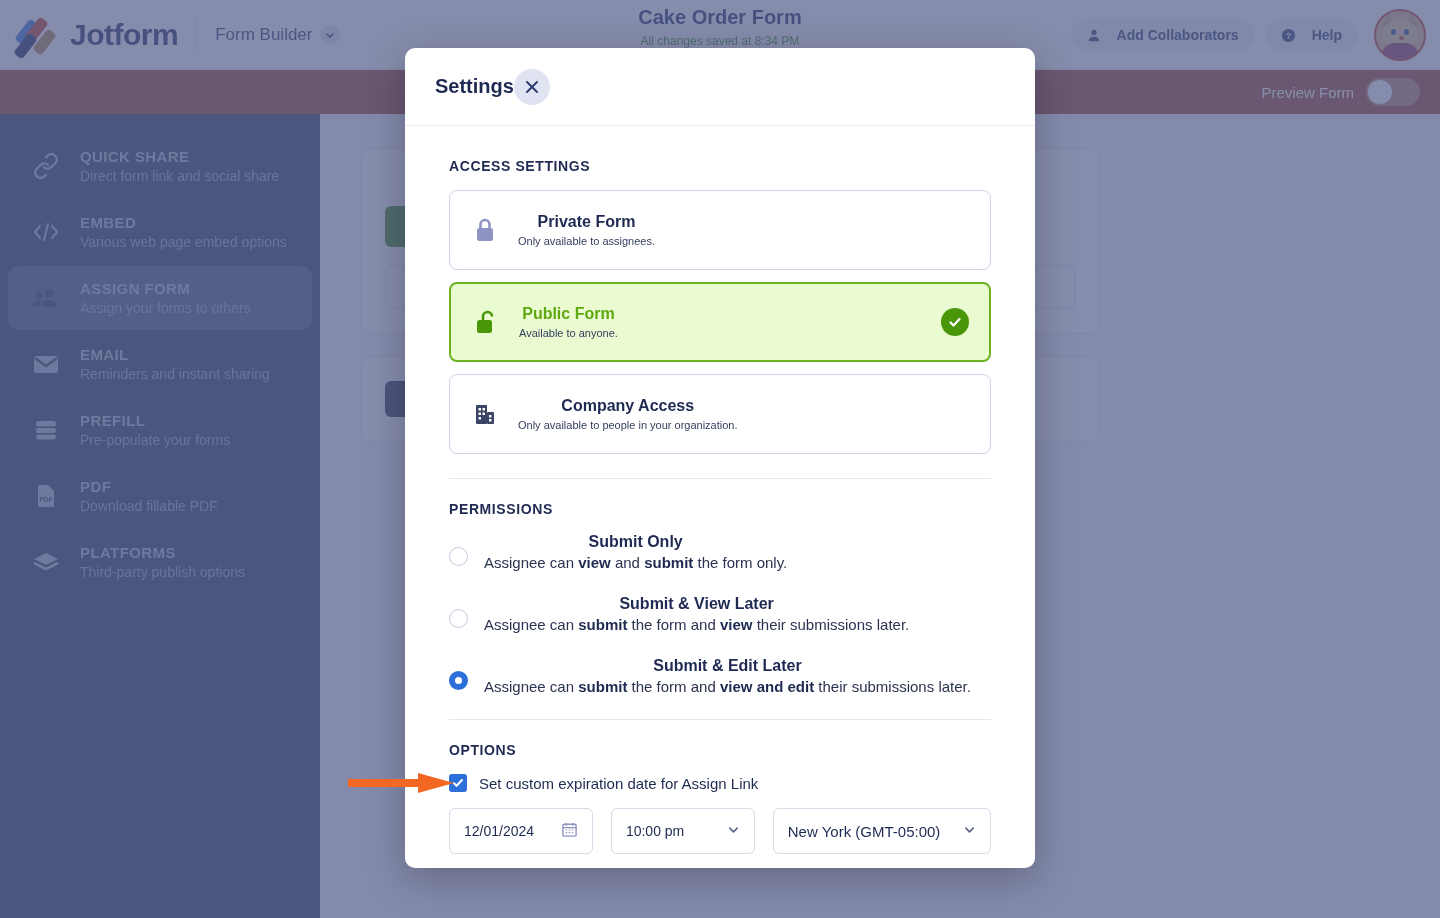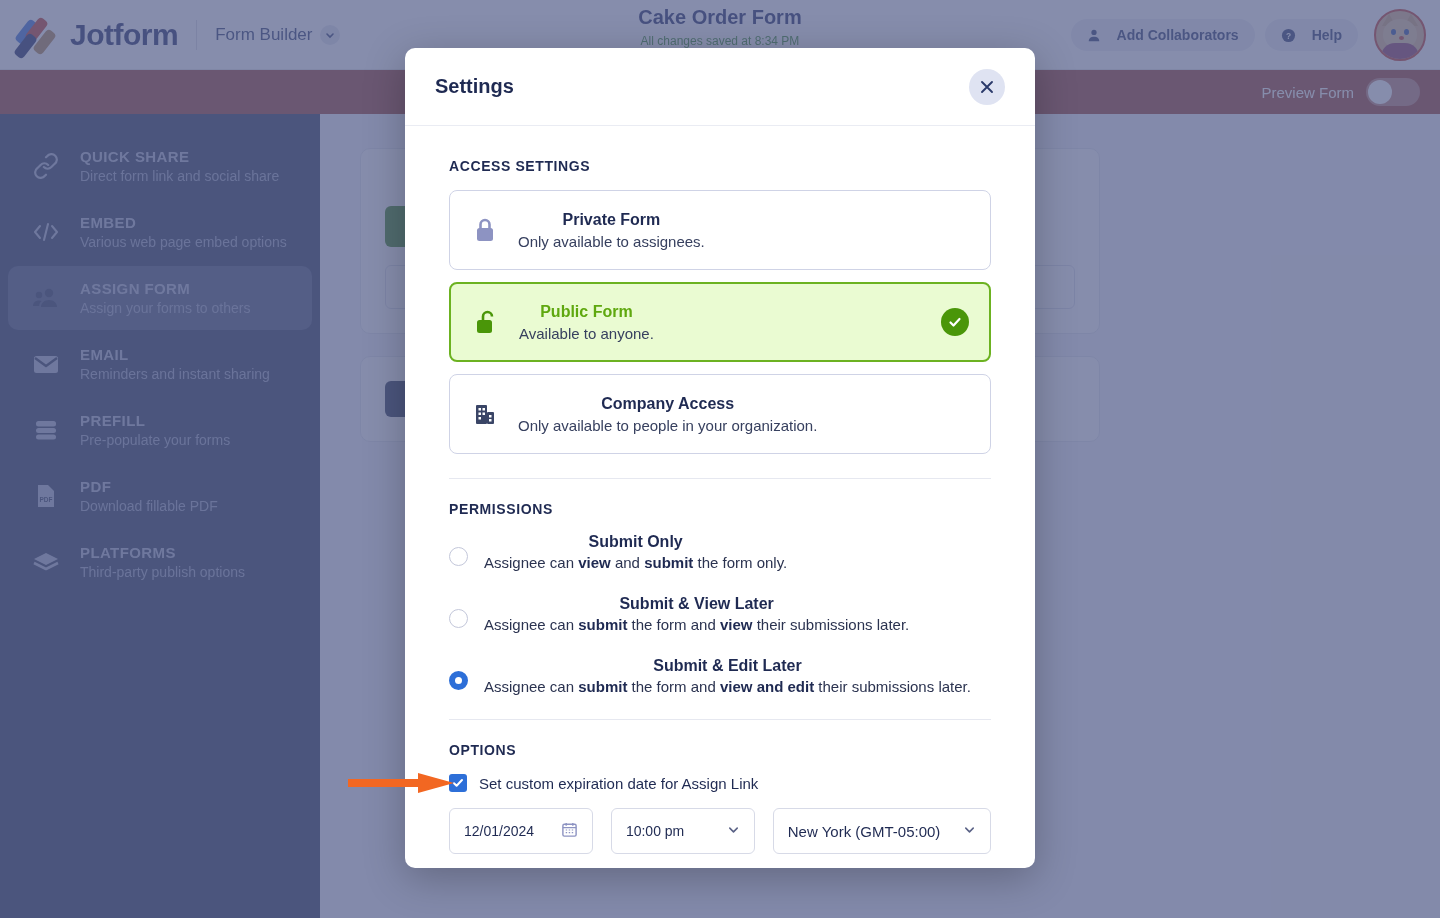--- a/index.html
+++ b/index.html
@@ -126,21 +126,21 @@
   }
 
   
   .modal {
     position: absolute; left: 405px; top: 48px; width: 630px; height: 820px;
     background: #ffffff; border-radius: 10px; overflow: hidden;
     box-shadow: 0 10px 40px rgba(0,0,0,.25);
     display: flex; flex-direction: column;
   }
   .modal-head {
-    height: 78px; display: flex; align-items: center; justify-content: space-between;
+    height: 78px; display: flex; align-items: center; justify-content: flex-start;
     padding: 0 30px; border-bottom: 1px solid #eaecf3; flex: 0 0 78px;
   }
   .modal-title { font-size: 20px; font-weight: 700; color: #1f2a52; }
   .close-btn {
     width: 36px; height: 36px; border-radius: 50%; background: #dfe3f2;
     display: flex; align-items: center; justify-content: center; cursor: pointer;
     border: none;
   }
   .modal-body { flex: 1; padding: 32px 44px 0 44px; overflow: hidden; }
 
@@ -152,21 +152,21 @@
   .access-opt {
     display: flex; align-items: center; gap: 18px;
     border: 1px solid #cfd3e6; border-radius: 8px; padding: 18px 20px;
     margin-bottom: 12px; cursor: pointer; position: relative; min-height: 80px;
   }
   .access-opt.selected { border: 2px solid #6cb221; background: #eafbd2; }
   .ao-ico { width: 30px; display: flex; justify-content: center; flex: 0 0 30px; }
   .ao-txt { display: flex; flex-direction: column; gap: 4px; text-align: center; }
   .ao-title { font-size: 16px; font-weight: 700; color: #1f2a52; }
   .access-opt.selected .ao-title { color: #5fa80f; }
-  .ao-sub { font-size: 15px; color: #37405f; }
+  .ao-sub { font-size: 11px; color: #37405f; }
   .ao-check {
     position: absolute; right: 20px; top: 50%; transform: translateY(-50%);
     width: 28px; height: 28px; border-radius: 50%; background: #4a9609;
     display: flex; align-items: center; justify-content: center;
   }
 
   .hr { height: 1px; background: #e6e8f0; margin: 24px 0 22px; }
 
   .perm-row { display: flex; align-items: flex-start; gap: 16px; margin-bottom: 24px; cursor: pointer; text-align: center; }
   .radio {

